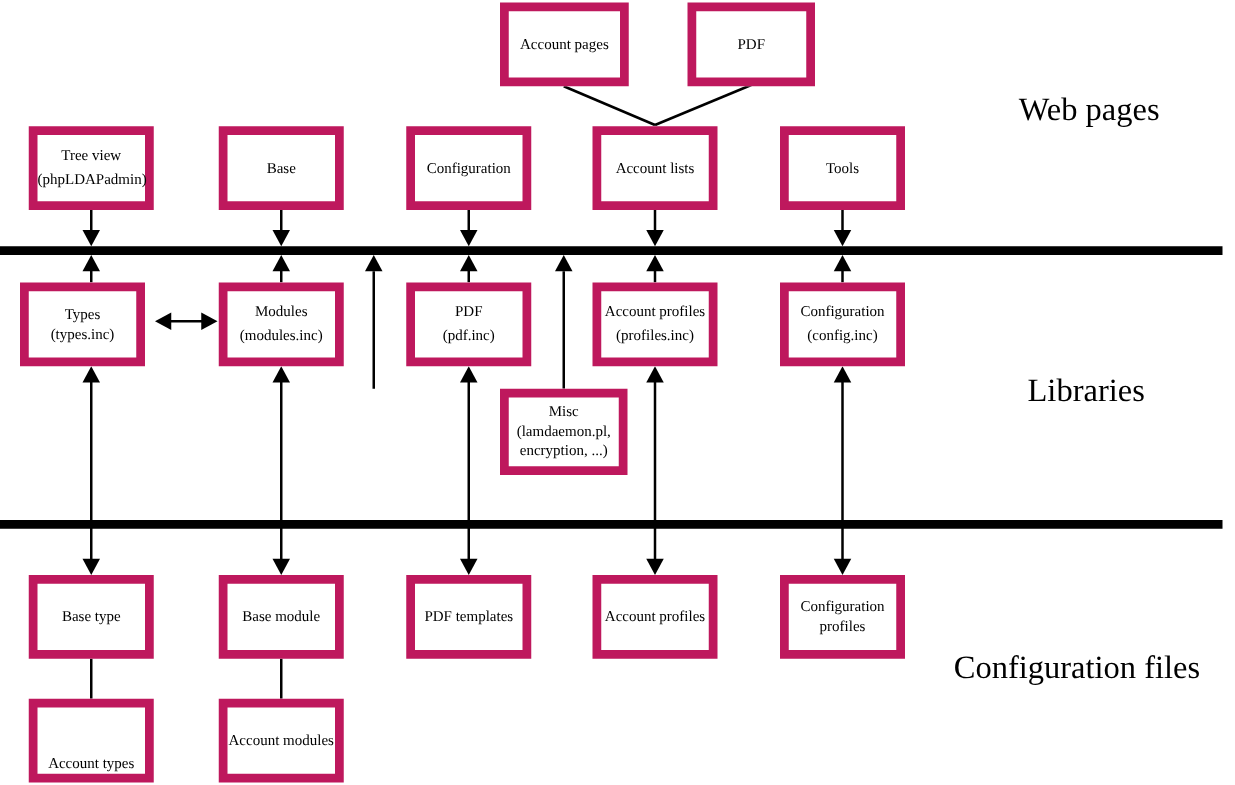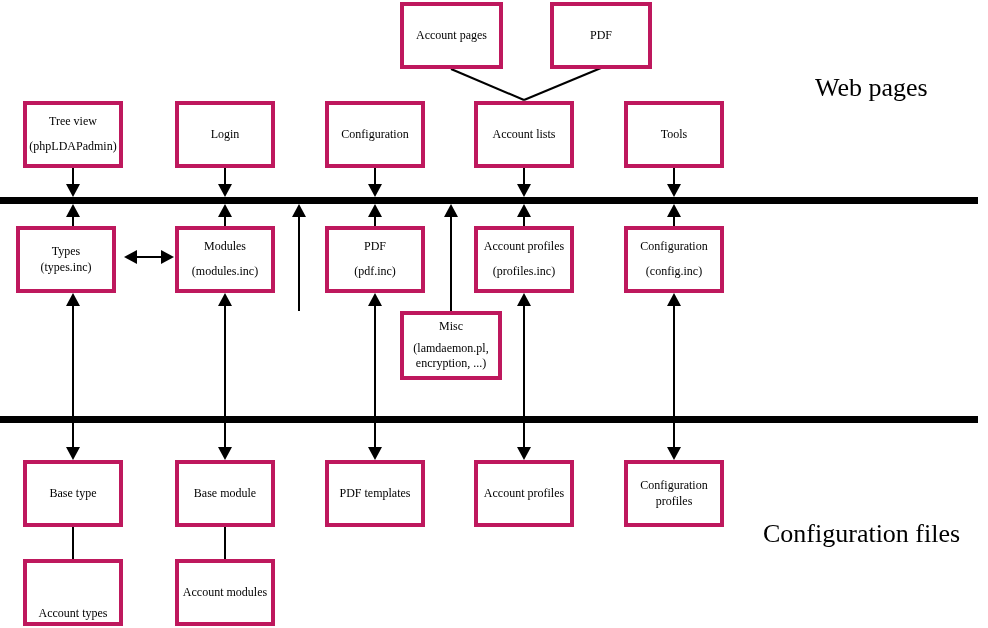--- a/index.html
+++ b/index.html
@@ -3,21 +3,21 @@
 <meta charset="utf-8">
 <style>
   html,body { margin:0; padding:0; background:#ffffff; }
   .canvas {
     position:relative; width:988px; height:628px; background:#ffffff;
     font-family:"Liberation Serif", serif; color:#000; overflow:hidden;
   }
   svg.connectors { position:absolute; left:0; top:0; width:988px; height:628px; }
   .box {
     position:absolute; box-sizing:border-box; width:100px; height:67px;
-    border:4px solid #be185d; background:#fff;
+    border:7px solid #be185d; background:#fff;
     display:flex; flex-direction:column; align-items:center; justify-content:center;
     text-align:center; font-size:12px; line-height:1.3;
   }
   .box.two { justify-content:space-between; padding:9px 0 9px; }
   .box.tight3 { padding:4px 0 4px; }
   .bt, .bs { white-space:pre-line; display:block; width:100%; }
   .label { position:absolute; font-size:26px; line-height:1.1; white-space:nowrap; }
   
   #b-account-pages { left:400px; top:2px;  width:103px; }
   #b-pdf-page      { left:550px; top:2px;  width:102px; }
@@ -115,21 +115,21 @@
   </div>
   <div class="box" id="b-pdf-page">
     <span class="bt">PDF</span>
   </div>
 
   <div class="box two" id="b-tree">
     <span class="bt">Tree view</span>
     <span class="bs">(phpLDAPadmin)</span>
   </div>
   <div class="box" id="b-login">
-    <span class="bt">Login</span>
+    <span class="bt">Base</span>
   </div>
   <div class="box" id="b-config">
     <span class="bt">Configuration</span>
   </div>
   <div class="box" id="b-alists">
     <span class="bt">Account lists</span>
   </div>
   <div class="box" id="b-tools">
     <span class="bt">Tools</span>
   </div>
@@ -179,15 +179,16 @@
   </div>
 
   <div class="box" id="b-atypes">
     <span class="bt">Account types</span>
   </div>
   <div class="box" id="b-amodules">
     <span class="bt">Account modules</span>
   </div>
 
   <div class="label" id="lbl-web">Web pages</div>
+  <div class="label" id="lbl-lib">Libraries</div>
   <div class="label" id="lbl-conf">Configuration files</div>
 
 </div>
 
 </body></html>

